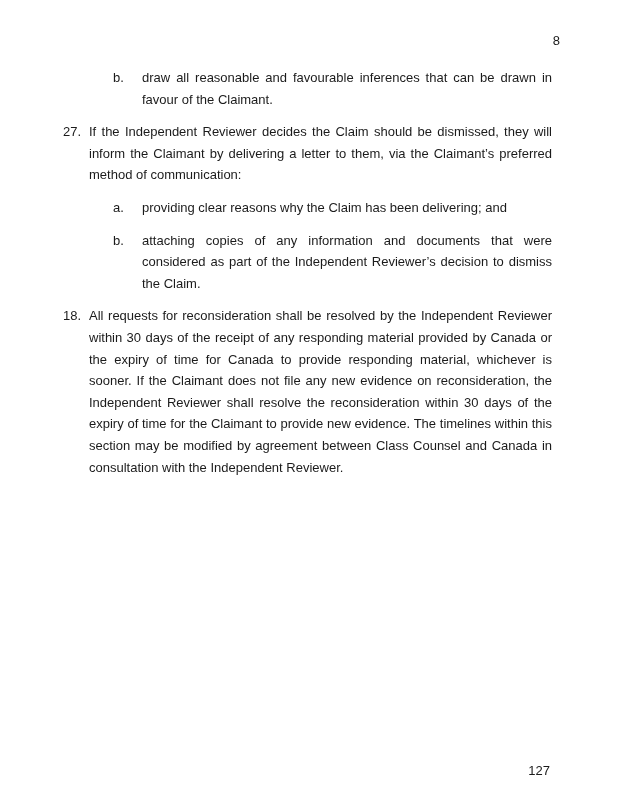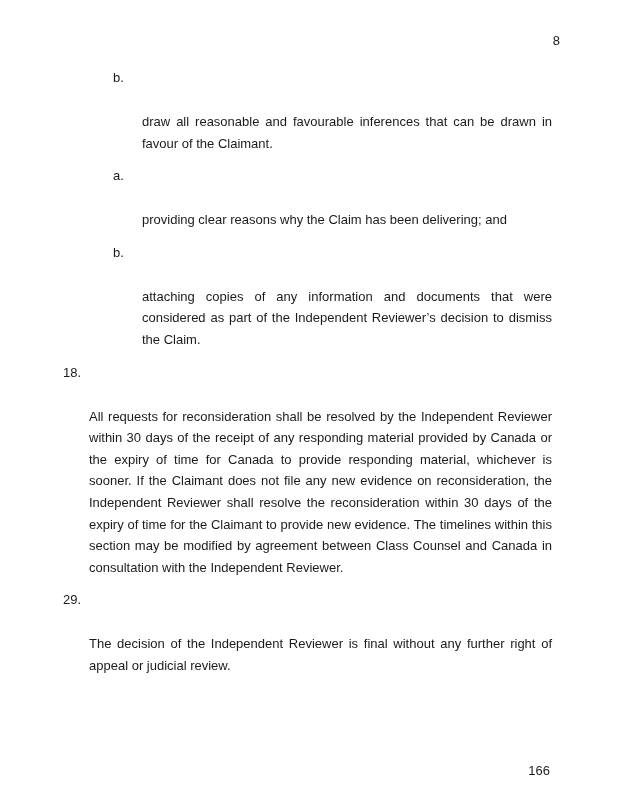--- a/index.html
+++ b/index.html
@@ -43,21 +43,20 @@
   }
   .item:last-child {
     margin-bottom: 0;
   }
   .item .marker {
     flex: 0 0 26px;
   }
   .item .text {
     flex: 1 1 auto;
     text-align: justify;
-    margin-top: 44px;
   }
   .item.sub {
     margin-left: 50px;
   }
   .item.sub .marker {
     flex: 0 0 29px;
   }
 </style>
 </head>
 <body>
@@ -67,38 +66,38 @@
   <div class="header-page-number">8</div>
 
   <div class="content">
 
     <div class="item sub">
       <span class="marker">b.</span>
       <span class="text">draw all reasonable and favourable inferences that can be drawn in favour of the Claimant.</span>
     </div>
 
 
+    <div class="item">
+      <span class="marker">27.</span>
+      <span class="text">If the Independent Reviewer decides the Claim should be dismissed, they will inform the Claimant by delivering a letter to them, via the Claimant’s preferred method of communication:</span>
+    </div>
 
     <div class="item sub">
       <span class="marker">a.</span>
       <span class="text">providing clear reasons why the Claim has been delivering; and</span>
     </div>
 
     <div class="item sub">
       <span class="marker">b.</span>
       <span class="text">attaching copies of any information and documents that were considered as part of the Independent Reviewer’s decision to dismiss the Claim.</span>
     </div>
 
     <div class="item">
       <span class="marker">18.</span>
       <span class="text">All requests for reconsideration shall be resolved by the Independent Reviewer within 30 days of the receipt of any responding material provided by Canada or the expiry of time for Canada to provide responding material, whichever is sooner. If the Claimant does not file any new evidence on reconsideration, the Independent Reviewer shall resolve the reconsideration within 30 days of the expiry of time for the Claimant to provide new evidence. The timelines within this section may be modified by agreement between Class Counsel and Canada in consultation with the Independent Reviewer.</span>
     </div>
 
-    <div class="item">
-      <span class="marker">29.</span>
-      <span class="text">The decision of the Independent Reviewer is final without any further right of appeal or judicial review.</span>
-    </div>
 
   </div>
 
-  <div class="footer-page-number">166</div>
+  <div class="footer-page-number">127</div>
 
 </div>
 
 </body></html>

